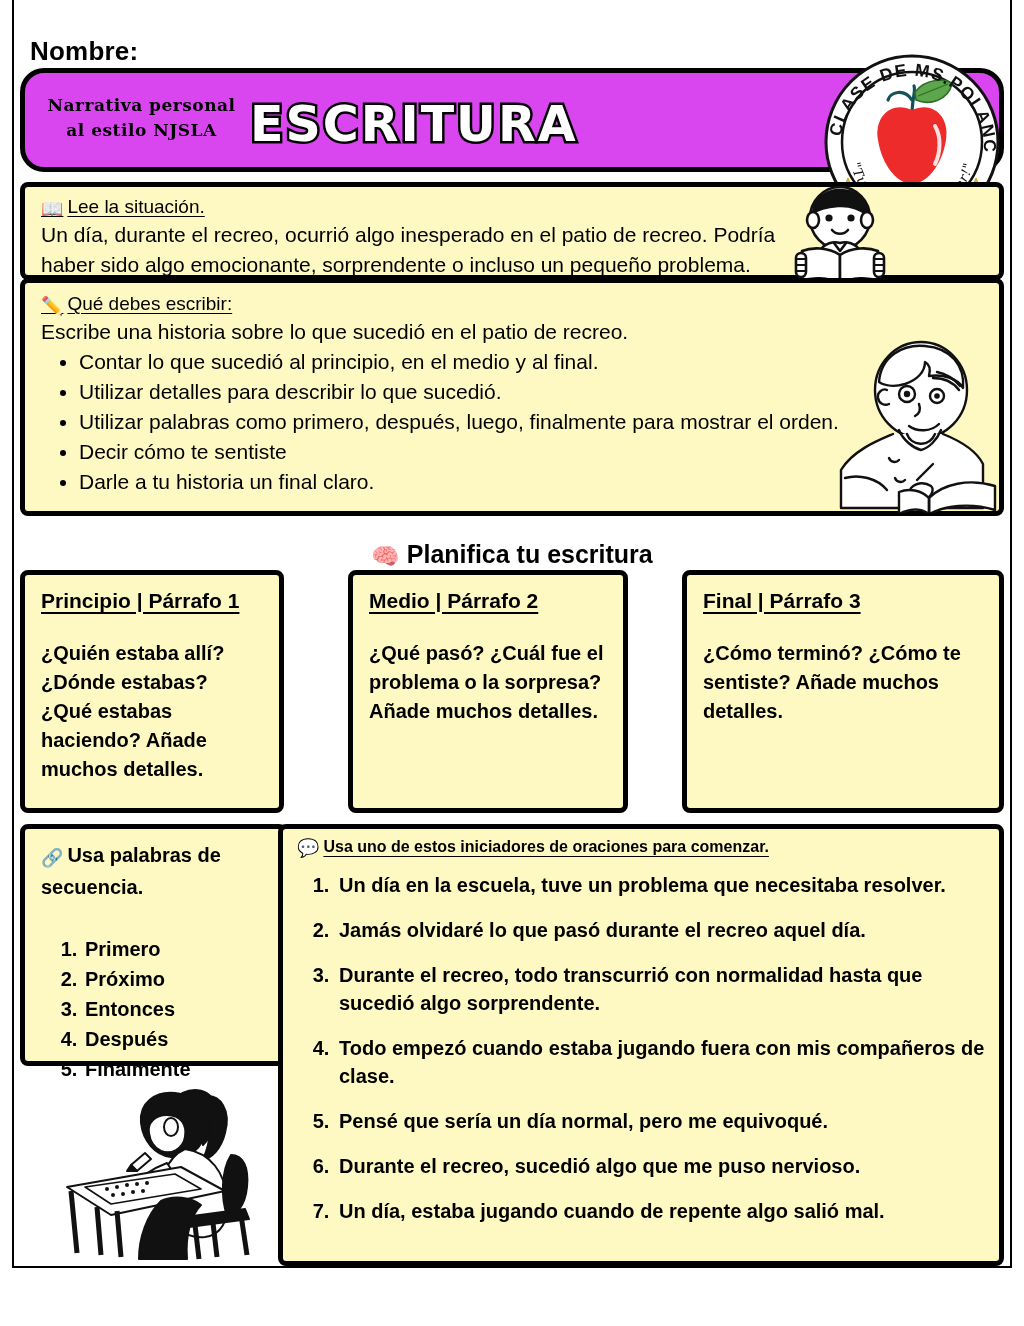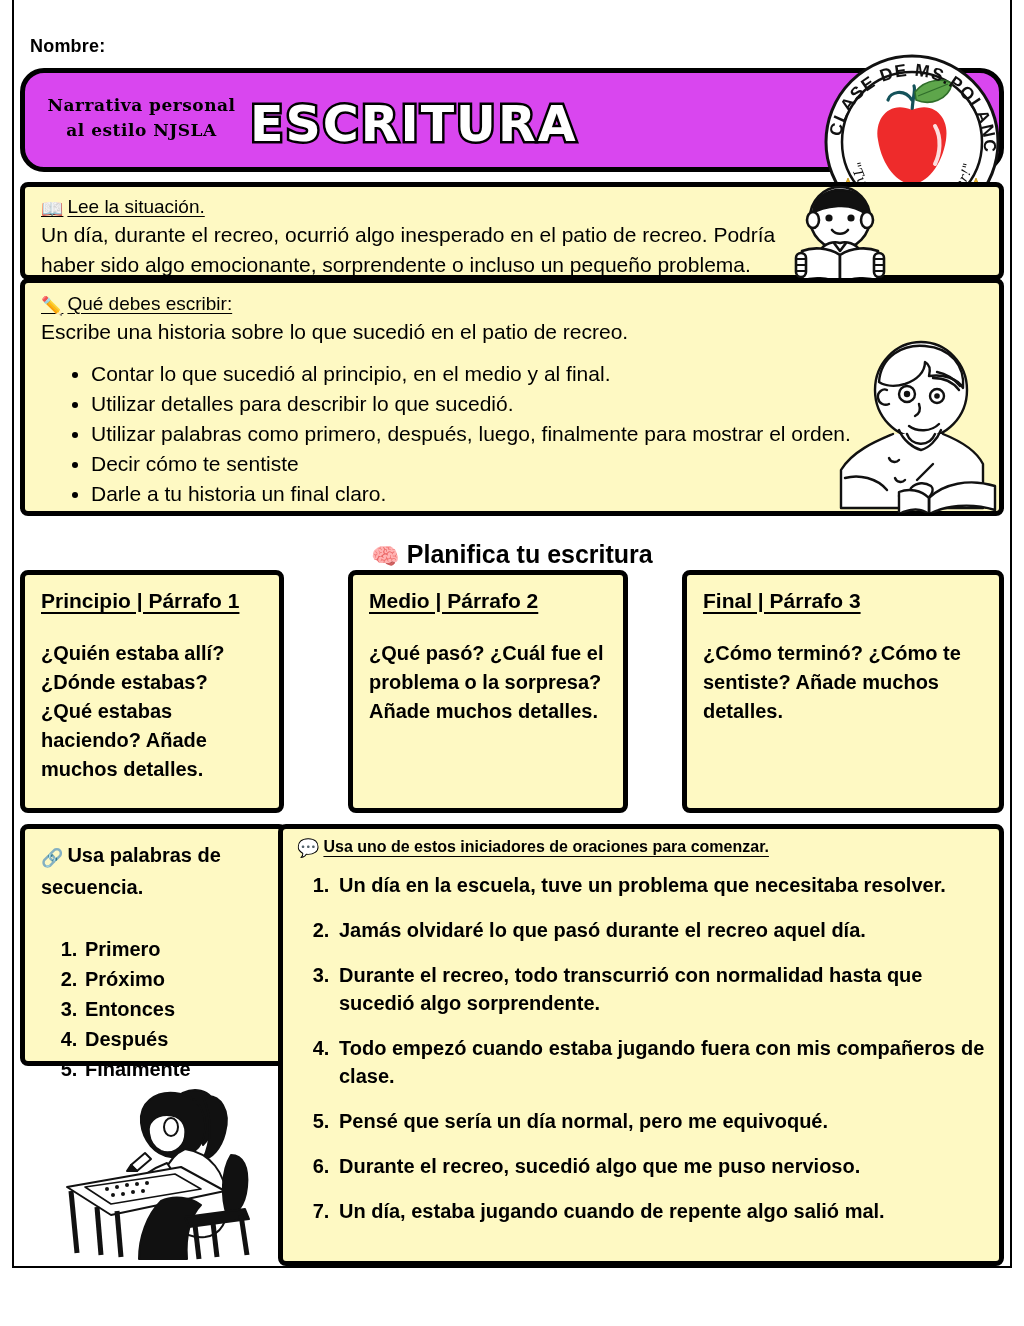--- a/index.html
+++ b/index.html
@@ -25,21 +25,21 @@
     height: 1268px;
     border: 2px solid #000;
     border-top: none;
     box-sizing: border-box;
   }
 
   .nombre {
     position: absolute;
     left: 30px;
     top: 36px;
-    font-size: 18px;
+    font-size: 26px;
     font-weight: 700;
     letter-spacing: .2px;
   }
 
   
   .header-banner {
     position: absolute;
     left: 20px;
     top: 68px;
     width: 984px;
@@ -116,21 +116,21 @@
   }
   #box-read .inner { padding: 9px 16px 0 16px; }
   #box-read .p { font-size: 21px; line-height: 30px; max-width: 760px;}
 
   
   #box-write {
     left: 20px; top: 278px; width: 984px; height: 238px;
   }
   #box-write .inner { padding: 10px 16px 0 16px; }
   #box-write ul {
-    margin: 12px; padding-left: 38px; list-style: disc;
+    margin: 0; padding-left: 38px; list-style: disc;
   }
   #box-write li { font-size: 21px; line-height: 30px; }
 
   
   .plan-title {
     position: absolute;
     left: 20px; top: 540px; width: 984px;
     text-align: center;
     font-size: 25px;
     font-weight: 700;

